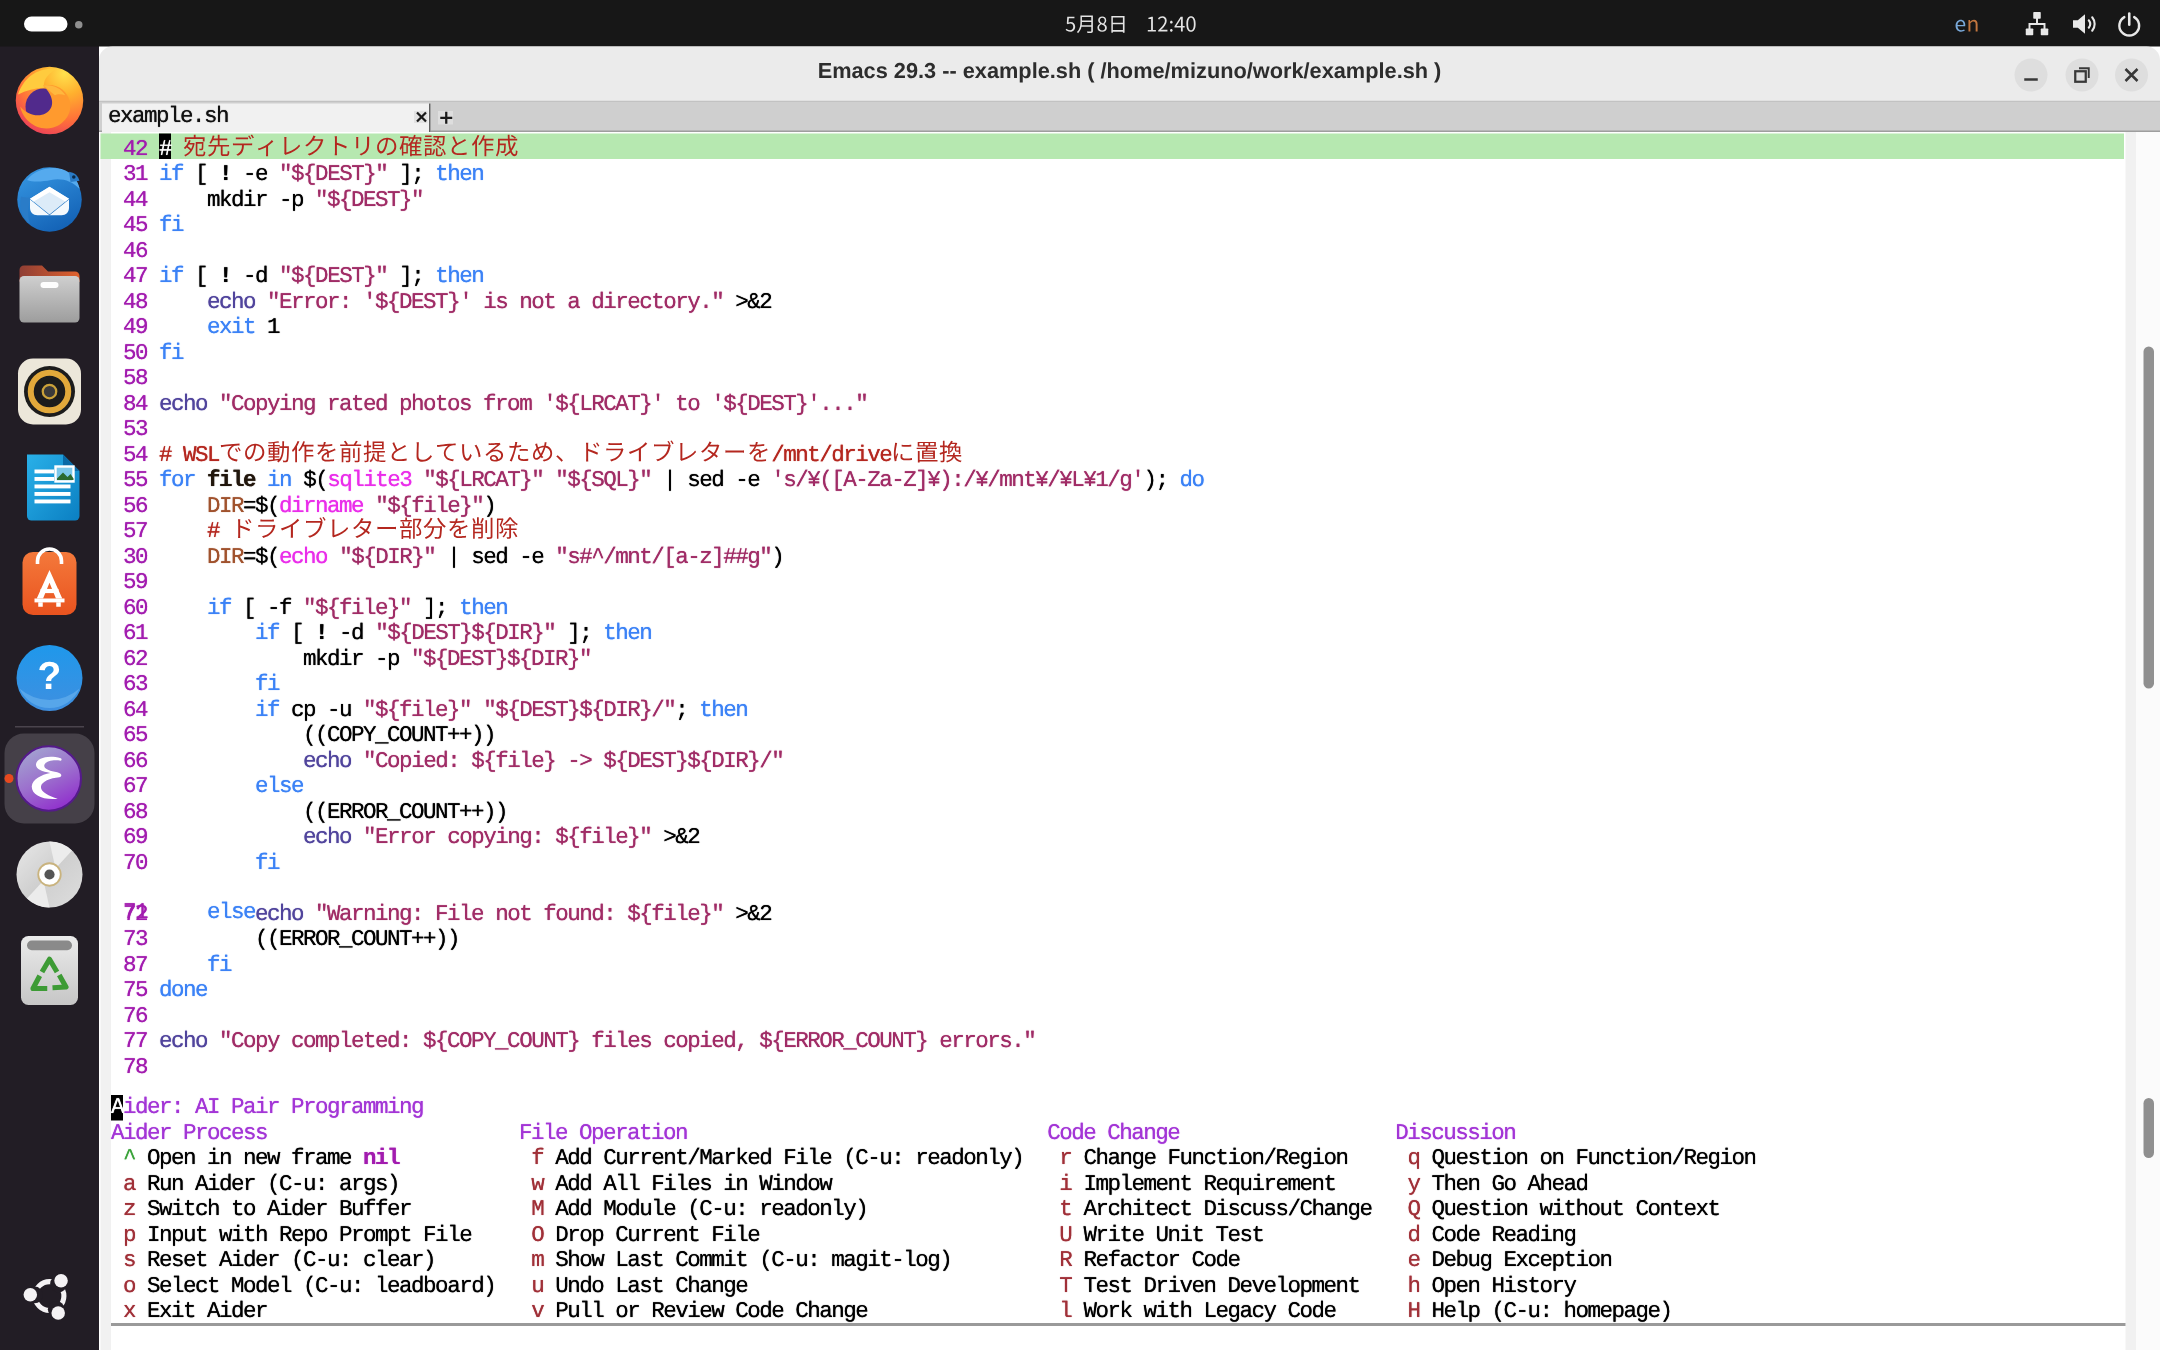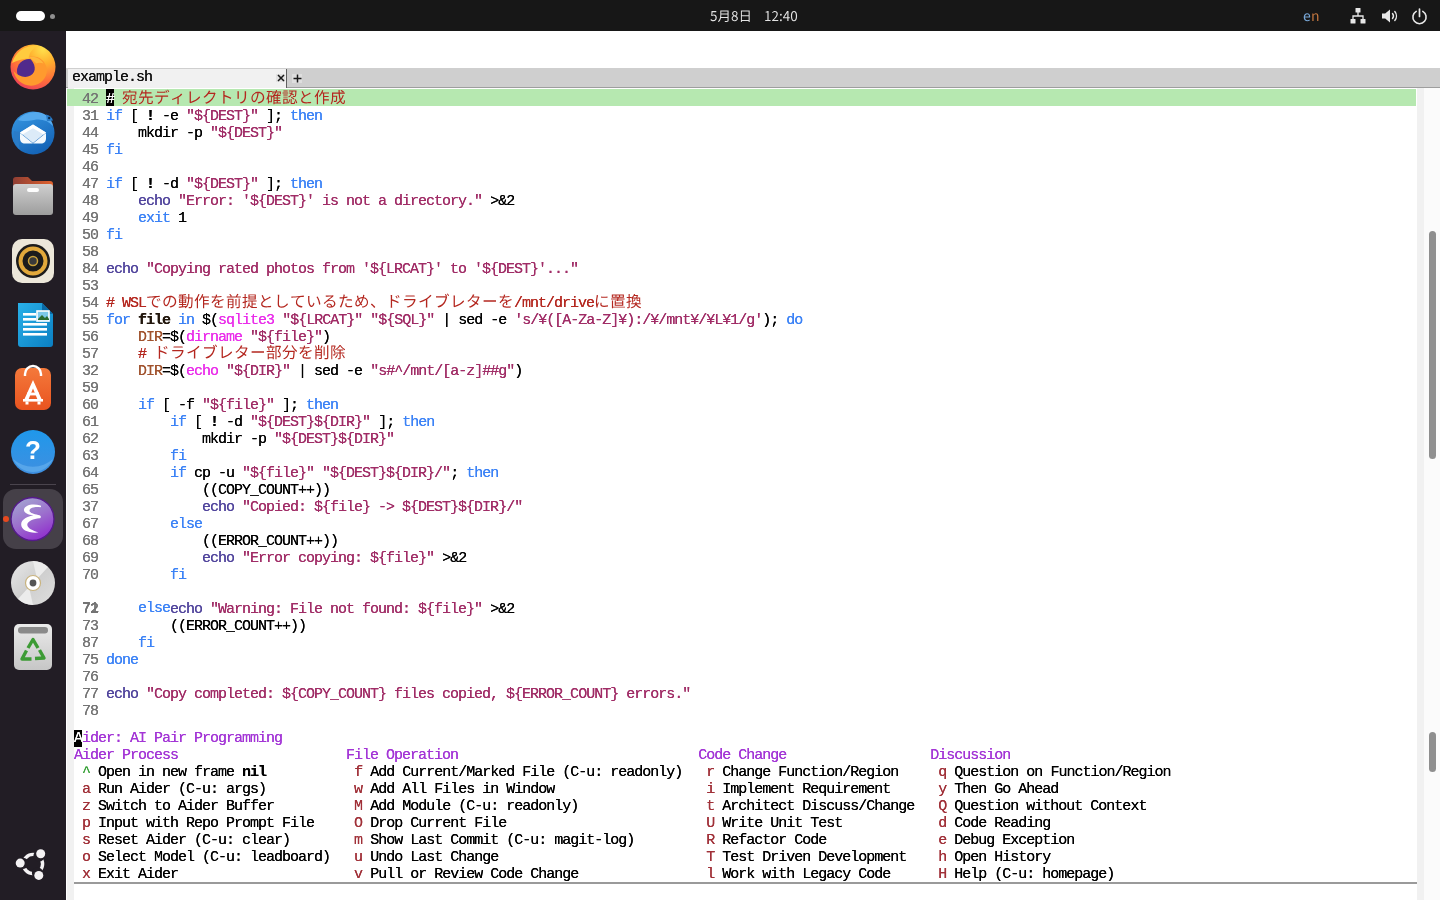--- a/index.html
+++ b/index.html
@@ -7,40 +7,40 @@
 .abs{position:absolute}
 #topbar{position:absolute;left:0;top:0;width:1440px;height:31px;background:#171717}
 #dock{position:absolute;left:0;top:31px;width:66px;height:869px;background:#221d25}
 #win{position:absolute;left:66px;top:31px;width:1374px;height:869px;background:#fff}
 #titlebar{position:absolute;left:0;top:0;width:1374px;height:37px;background:#ebebeb;border-bottom:1px solid #c2c2c2;border-radius:9px 9px 0 0}
 #titlebar .t{position:absolute;width:100%;text-align:center;top:8.5px;font-size:14.5px;font-weight:bold;color:#2d2d2d}
 .wbtn{position:absolute;top:7.5px;width:22px;height:22px;border-radius:50%;background:#dedede}
 #tabbar{position:absolute;left:0;top:37px;width:1374px;height:20px;background:#cfcfcf;border-bottom:1px solid #9e9e9e}
 .tab{position:absolute;left:2px;top:1px;width:219px;height:19px;background:#f1f1f1;color:#111;line-height:18.5px;border-right:1.5px solid #606060}
 .line{position:absolute;left:8px;height:17px;color:#000}
-.num{color:#737373}
+.num{color:#a21caf}
 .k{color:#3b82f6}
 .s{color:#a02c66}
 .b{color:#50449c}
 .c{color:#b4271f}
 .m{color:#ea2dea}
 .v{color:#a0522d}
 .v2{color:#21160c;font-weight:bold}
 .bang{font-weight:bold}
 .hl42{position:absolute;left:1px;top:57.5px;width:1349px;height:17px;background:#b6e8b0}
 #modeline{position:absolute;left:0;top:681px;width:1374px;height:18px;background:#c2c2c2;border-top:1px solid #e3e3e3;border-bottom:1px solid #7e7e7e;color:#0a0a0a;z-index:3}
 #sbar{position:absolute;left:1358px;top:57px;width:16px;height:812px;background:#fbfbfb}
 .fringe{position:absolute;width:7px;background:#f1f1f1}
 .thumb{position:absolute;left:5px;width:7px;border-radius:3.5px;background:#8f8f8f}
 .cur{background:#000;color:#fff}
 .curw{color:#fff}
 .viol{color:#a335d6}
 .key{color:#a03038}
 .grn{color:#39a239}
-.nil{color:#000000;font-weight:bold}
+.nil{color:#a21caf;font-weight:bold}
 #divider{position:absolute;left:8px;top:851px;width:1343px;height:1.5px;background:#9a9a9a}
 </style></head><body>
 <div id="topbar">
 <div class="abs" style="left:16px;top:11px;width:29px;height:10px;background:#fff;border-radius:5px"></div>
 <div class="abs" style="left:50px;top:13.5px;width:5px;height:5px;background:#8f8f8f;border-radius:50%"></div>
 <svg style="position:absolute;left:710px;top:7px" width="43" height="18" viewBox="0 0 43 18">
       <path transform="translate(0,14)" fill="#e3e3e3" d="M3.5 0.2C5.2 0.2 6.8 -1.1 6.8 -3.2C6.8 -5.4 5.4 -6.4 3.8 -6.4C3.2 -6.4 2.8 -6.2 2.3 -6L2.6 -8.8H6.3V-9.9H1.5L1.2 -5.3L1.8 -4.9C2.4 -5.2 2.8 -5.4 3.5 -5.4C4.7 -5.4 5.5 -4.6 5.5 -3.2C5.5 -1.7 4.6 -0.9 3.4 -0.9C2.3 -0.9 1.5 -1.4 1 -1.9L0.4 -1.1C1 -0.5 2 0.2 3.5 0.2Z M10.3 -10.6V-6.5C10.3 -4.3 10.1 -1.6 7.9 0.4C8.1 0.5 8.5 0.9 8.7 1.1C10 -0.1 10.7 -1.6 11 -3.1H17.5V-0.4C17.5 -0.1 17.4 -0 17.1 -0C16.8 -0 15.7 0 14.6 -0C14.7 0.2 14.9 0.7 15 1C16.4 1 17.3 1 17.9 0.8C18.4 0.6 18.6 0.3 18.6 -0.4V-10.6ZM11.3 -9.6H17.5V-7.4H11.3ZM11.3 -6.4H17.5V-4.1H11.2C11.3 -4.9 11.3 -5.7 11.3 -6.4Z M24.8 0.2C26.6 0.2 27.9 -0.9 27.9 -2.4C27.9 -3.7 27.1 -4.5 26.2 -5V-5C26.8 -5.5 27.5 -6.4 27.5 -7.4C27.5 -9 26.5 -10 24.8 -10C23.3 -10 22.1 -9 22.1 -7.5C22.1 -6.5 22.7 -5.8 23.4 -5.3V-5.2C22.5 -4.7 21.6 -3.8 21.6 -2.5C21.6 -0.9 22.9 0.2 24.8 0.2ZM25.4 -5.4C24.3 -5.8 23.2 -6.4 23.2 -7.5C23.2 -8.5 23.9 -9.1 24.8 -9.1C25.8 -9.1 26.5 -8.4 26.5 -7.4C26.5 -6.6 26.1 -6 25.4 -5.4ZM24.8 -0.7C23.6 -0.7 22.7 -1.5 22.7 -2.6C22.7 -3.5 23.3 -4.3 24.1 -4.8C25.5 -4.2 26.7 -3.8 26.7 -2.4C26.7 -1.4 25.9 -0.7 24.8 -0.7Z M31.9 -4.8H38.6V-1H31.9ZM31.9 -5.8V-9.4H38.6V-5.8ZM30.9 -10.4V0.9H31.9V0.1H38.6V0.9H39.7V-10.4Z"></path>
     </svg>
 <svg style="position:absolute;left:764px;top:7px" width="35" height="18" viewBox="0 0 35 18">
       <path transform="translate(0,14)" fill="#e3e3e3" d="M1.2 0H6.6V-1H4.6V-9.9H3.7C3.1 -9.6 2.5 -9.4 1.6 -9.2V-8.4H3.4V-1H1.2Z M8.1 0H14.3V-1.1H11.6C11.1 -1.1 10.5 -1 9.9 -1C12.3 -3.2 13.8 -5.2 13.8 -7.2C13.8 -8.9 12.7 -10.1 10.9 -10.1C9.7 -10.1 8.8 -9.5 8 -8.6L8.7 -7.9C9.3 -8.6 10 -9.1 10.8 -9.1C12 -9.1 12.6 -8.2 12.6 -7.1C12.6 -5.4 11.2 -3.4 8.1 -0.7Z M16.9 -5.3C17.3 -5.3 17.8 -5.6 17.8 -6.2C17.8 -6.8 17.3 -7.2 16.9 -7.2C16.4 -7.2 16 -6.8 16 -6.2C16 -5.6 16.4 -5.3 16.9 -5.3ZM16.9 0.2C17.3 0.2 17.8 -0.2 17.8 -0.8C17.8 -1.3 17.3 -1.7 16.9 -1.7C16.4 -1.7 16 -1.3 16 -0.8C16 -0.2 16.4 0.2 16.9 0.2Z M23.3 0H24.5V-2.7H25.8V-3.7H24.5V-9.9H23.1L19 -3.5V-2.7H23.3ZM23.3 -3.7H20.3L22.5 -7.1C22.8 -7.6 23.1 -8.1 23.3 -8.5H23.4C23.4 -8 23.3 -7.2 23.3 -6.8Z M30 0.2C31.9 0.2 33.1 -1.5 33.1 -5C33.1 -8.4 31.9 -10.1 30 -10.1C28.1 -10.1 26.9 -8.4 26.9 -5C26.9 -1.5 28.1 0.2 30 0.2ZM30 -0.8C28.9 -0.8 28.1 -2.1 28.1 -5C28.1 -7.9 28.9 -9.1 30 -9.1C31.1 -9.1 31.9 -7.9 31.9 -5C31.9 -2.1 31.1 -0.8 30 -0.8Z"></path>
@@ -216,20 +216,39 @@
       <circle cx="25" cy="25" r="9.6" fill="none" stroke="#f4f2f4" stroke-width="3.4"></circle>
       <circle cx="31.0" cy="17.0" r="5.6" fill="#221d25"></circle>
       <circle cx="32.7" cy="14.8" r="4.5" fill="#f4f2f4"></circle>
       <circle cx="29.5" cy="33.9" r="5.6" fill="#221d25"></circle>
       <circle cx="30.8" cy="36.4" r="4.5" fill="#f4f2f4"></circle>
       <circle cx="15.0" cy="24.3" r="5.6" fill="#221d25"></circle>
       <circle cx="12.2" cy="24.1" r="4.5" fill="#f4f2f4"></circle>
     </svg>
 </div>
 <div id="win">
+<div id="titlebar">
+      <div class="t">Emacs 29.3 -- example.sh ( /home/mizuno/work/example.sh )</div>
+<div class="wbtn" style="left:1277px">
+<svg width="22" height="22">
+          <path d="M6.5 14h9" stroke="#383838" stroke-width="1.7"></path>
+        </svg>
+</div>
+<div class="wbtn" style="left:1310.5px">
+<svg width="22" height="22">
+          <rect x="6.5" y="8.5" width="7" height="7" fill="none" stroke="#383838" stroke-width="1.5"></rect>
+          <path d="M9 6.5 h6.5 V13" fill="none" stroke="#383838" stroke-width="1.3"></path>
+        </svg>
+</div>
+<div class="wbtn" style="left:1343.5px">
+<svg width="22" height="22">
+          <path d="M7 7l8 8M15 7l-8 8" stroke="#383838" stroke-width="1.7"></path>
+        </svg>
+</div>
+</div>
 <div id="tabbar">
       <div class="tab mono" style="padding-left:4px">example.sh</div>
 <div class="abs" style="left:210px;top:6px;width:9px;height:8px;background:#e2e2e2"></div>
 <svg class="abs" style="left:210.5px;top:6px" width="8" height="8">
         <path d="M1 1l6 6M7 1l-6 6" stroke="#1a1a1a" stroke-width="1.5"></path>
       </svg>
 <div class="abs" style="left:226px;top:6px;width:10px;height:9px;background:#dedede"></div>
 <svg class="abs" style="left:226.5px;top:6px" width="9" height="9">
         <path d="M4.5 0.5v8M0.5 4.5h8" stroke="#1a1a1a" stroke-width="1.5"></path>
       </svg>
@@ -247,29 +266,29 @@
 <div class="line mono" style="top:161.5px"><span class="num"> 48 </span><span class="t">    </span><span class="b">echo</span><span class="t"> </span><span class="s">"Error: '${DEST}' is not a directory."</span><span class="t"> &gt;&amp;2</span></div>
 <div class="line mono" style="top:178.5px"><span class="num"> 49 </span><span class="t">    </span><span class="k">exit</span><span class="t"> 1</span></div>
 <div class="line mono" style="top:195.5px"><span class="num"> 50 </span><span class="k">fi</span></div>
 <div class="line mono" style="top:212.5px"><span class="num"> 58 </span></div>
 <div class="line mono" style="top:229.5px"><span class="num"> 84 </span><span class="b">echo</span><span class="t"> </span><span class="s">"Copying rated photos from '${LRCAT}' to '${DEST}'..."</span></div>
 <div class="line mono" style="top:246.5px"><span class="num"> 53 </span></div>
 <div class="line mono" style="top:263.5px"><span class="num"> 54 </span><span class="c"># WSL</span><span class="c">&nbsp;&nbsp;&nbsp;&nbsp;&nbsp;&nbsp;&nbsp;&nbsp;&nbsp;&nbsp;&nbsp;&nbsp;&nbsp;&nbsp;&nbsp;&nbsp;&nbsp;&nbsp;&nbsp;&nbsp;&nbsp;&nbsp;&nbsp;&nbsp;&nbsp;&nbsp;&nbsp;&nbsp;&nbsp;&nbsp;&nbsp;&nbsp;&nbsp;&nbsp;&nbsp;&nbsp;&nbsp;&nbsp;&nbsp;&nbsp;&nbsp;&nbsp;&nbsp;&nbsp;&nbsp;&nbsp;/mnt/drive</span></div>
 <div class="line mono" style="top:280.5px"><span class="num"> 55 </span><span class="k">for</span><span class="t"> </span><span class="v2">file</span><span class="t"> </span><span class="k">in</span><span class="t"> $(</span><span class="m">sqlite3</span><span class="t"> </span><span class="s">"${LRCAT}"</span><span class="t"> </span><span class="s">"${SQL}"</span><span class="t"> | sed -e </span><span class="s">'s/¥([A-Za-Z]¥):/¥/mnt¥/¥L¥1/g'</span><span class="t">); </span><span class="k">do</span></div>
 <div class="line mono" style="top:297.5px"><span class="num"> 56 </span><span class="t">    </span><span class="v">DIR</span><span class="t">=$(</span><span class="m">dirname</span><span class="t"> </span><span class="s">"${file}"</span><span class="t">)</span></div>
 <div class="line mono" style="top:314.5px"><span class="num"> 57 </span><span class="t">    </span><span class="c"># </span></div>
-<div class="line mono" style="top:331.5px"><span class="num"> 32 </span><span class="t">    </span><span class="v">DIR</span><span class="t">=$(</span><span class="m">echo</span><span class="t"> </span><span class="s">"${DIR}"</span><span class="t"> | sed -e </span><span class="s">"s#^/mnt/[a-z]##g"</span><span class="t">)</span></div>
+<div class="line mono" style="top:331.5px"><span class="num"> 30 </span><span class="t">    </span><span class="v">DIR</span><span class="t">=$(</span><span class="m">echo</span><span class="t"> </span><span class="s">"${DIR}"</span><span class="t"> | sed -e </span><span class="s">"s#^/mnt/[a-z]##g"</span><span class="t">)</span></div>
 <div class="line mono" style="top:348.5px"><span class="num"> 59 </span></div>
 <div class="line mono" style="top:365.5px"><span class="num"> 60 </span><span class="t">    </span><span class="k">if</span><span class="t"> [ -f </span><span class="s">"${file}"</span><span class="t"> ]; </span><span class="k">then</span></div>
 <div class="line mono" style="top:382.5px"><span class="num"> 61 </span><span class="t">        </span><span class="k">if</span><span class="t"> [ </span><span class="bang">!</span><span class="t"> -d </span><span class="s">"${DEST}${DIR}"</span><span class="t"> ]; </span><span class="k">then</span></div>
 <div class="line mono" style="top:399.5px"><span class="num"> 62 </span><span class="t">            mkdir -p </span><span class="s">"${DEST}${DIR}"</span></div>
 <div class="line mono" style="top:416.5px"><span class="num"> 63 </span><span class="t">        </span><span class="k">fi</span></div>
 <div class="line mono" style="top:433.5px"><span class="num"> 64 </span><span class="t">        </span><span class="k">if</span><span class="t"> cp -u </span><span class="s">"${file}"</span><span class="t"> </span><span class="s">"${DEST}${DIR}/"</span><span class="t">; </span><span class="k">then</span></div>
 <div class="line mono" style="top:450.5px"><span class="num"> 65 </span><span class="t">            ((COPY_COUNT++))</span></div>
-<div class="line mono" style="top:467.5px"><span class="num"> 37 </span><span class="t">            </span><span class="b">echo</span><span class="t"> </span><span class="s">"Copied: ${file} -&gt; ${DEST}${DIR}/"</span></div>
+<div class="line mono" style="top:467.5px"><span class="num"> 66 </span><span class="t">            </span><span class="b">echo</span><span class="t"> </span><span class="s">"Copied: ${file} -&gt; ${DEST}${DIR}/"</span></div>
 <div class="line mono" style="top:484.5px"><span class="num"> 67 </span><span class="t">        </span><span class="k">else</span></div>
 <div class="line mono" style="top:501.5px"><span class="num"> 68 </span><span class="t">            ((ERROR_COUNT++))</span></div>
 <div class="line mono" style="top:518.5px"><span class="num"> 69 </span><span class="t">            </span><span class="b">echo</span><span class="t"> </span><span class="s">"Error copying: ${file}"</span><span class="t"> &gt;&amp;2</span></div>
 <div class="line mono" style="top:535.5px"><span class="num"> 70 </span><span class="t">        </span><span class="k">fi</span></div>
 <div class="line mono" style="top:569px"><span class="num"> 71 </span><span class="t">    </span><span class="k">else</span></div>
 <div class="line mono" style="top:569.5px"><span class="num"> 72 </span><span class="t">        </span><span class="b">echo</span><span class="t"> </span><span class="s">"Warning: File not found: ${file}"</span><span class="t"> &gt;&amp;2</span></div>
 <div class="line mono" style="top:586.5px"><span class="num"> 73 </span><span class="t">        ((ERROR_COUNT++))</span></div>
 <div class="line mono" style="top:603.5px"><span class="num"> 87 </span><span class="t">    </span><span class="k">fi</span></div>
 <div class="line mono" style="top:620.5px"><span class="num"> 75 </span><span class="k">done</span></div>
 <div class="line mono" style="top:637.5px"><span class="num"> 76 </span></div>

